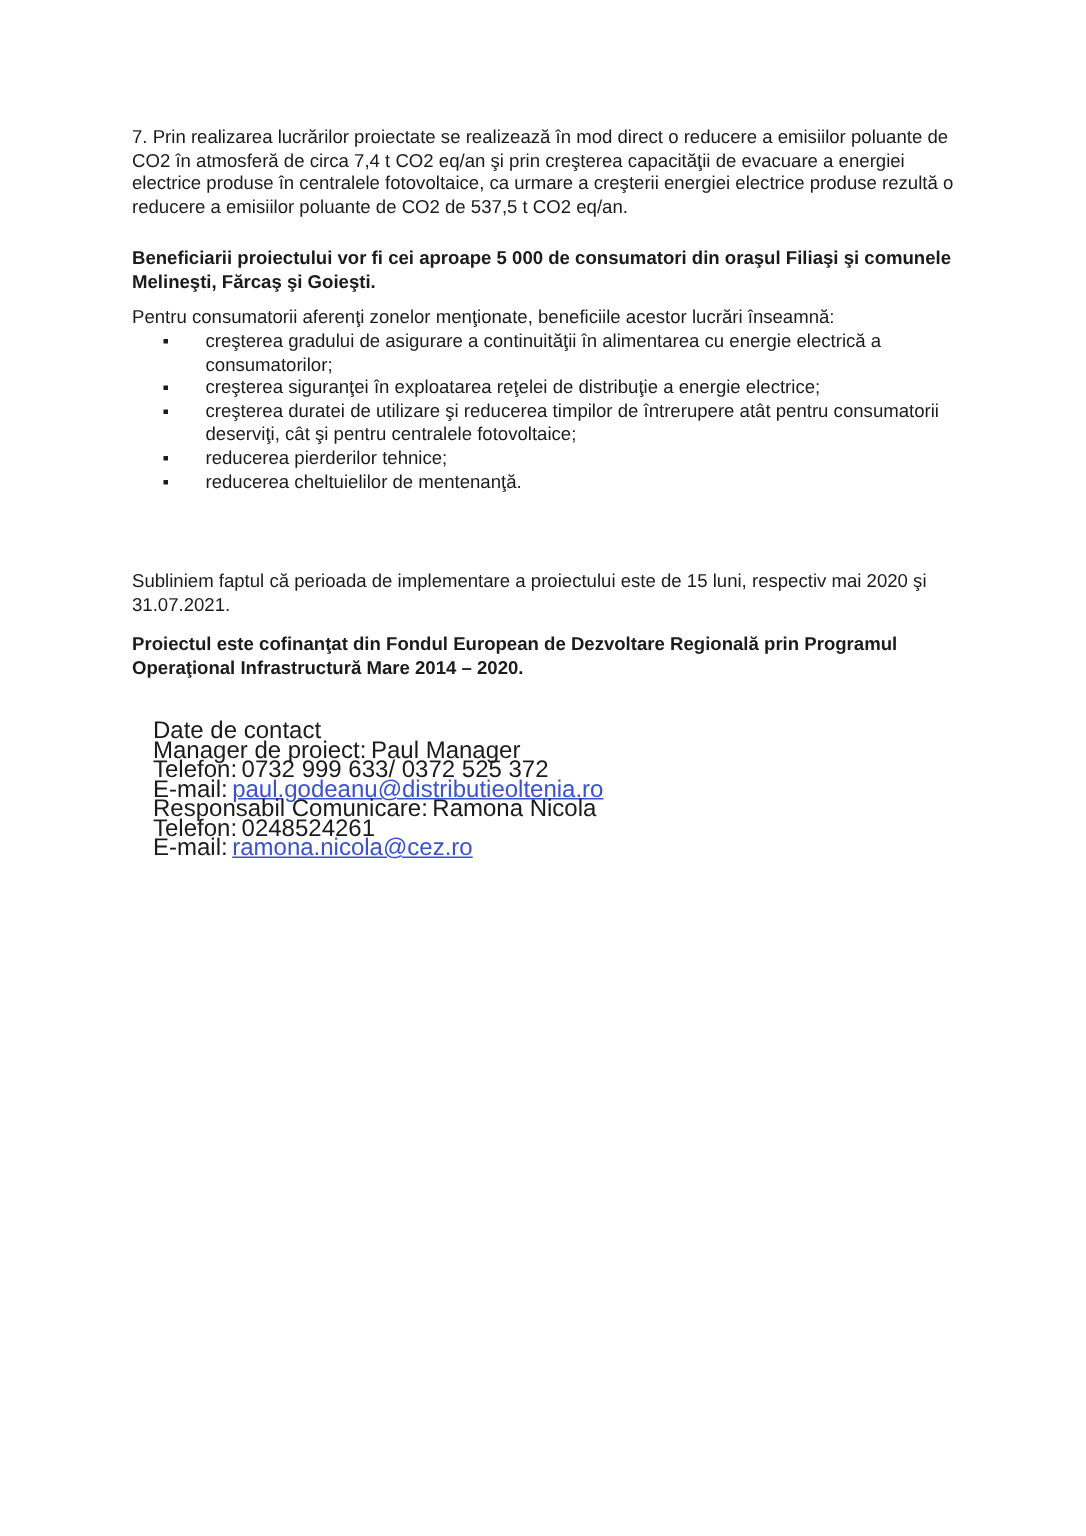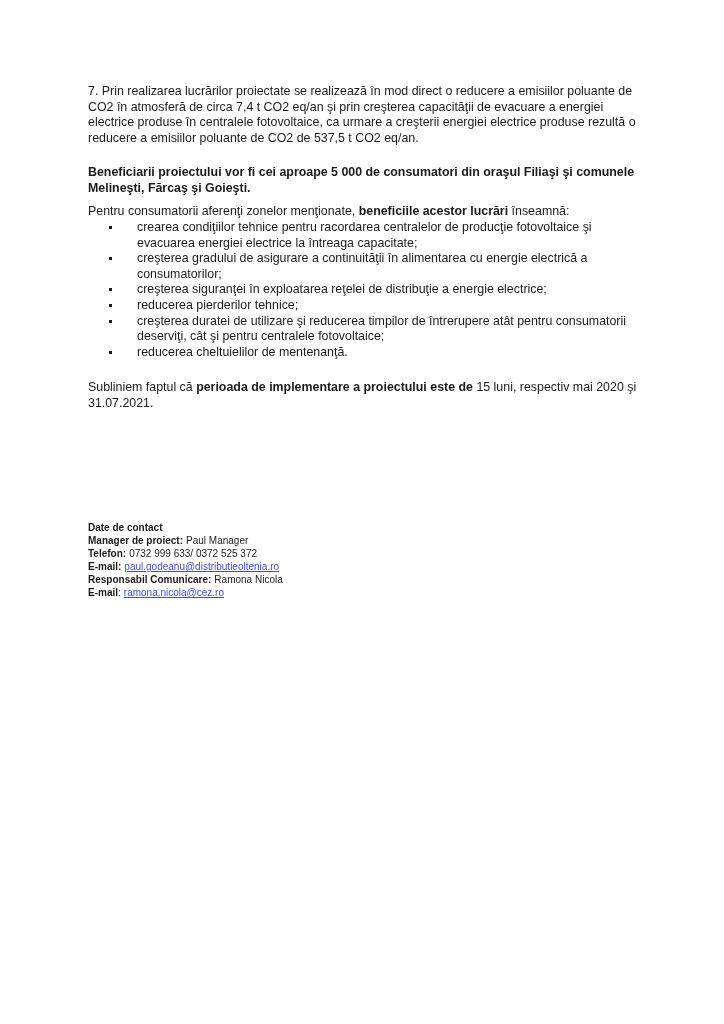--- a/index.html
+++ b/index.html
@@ -11,21 +11,21 @@
     font-family:"Liberation Sans", sans-serif;
     color:#1b1b1b;
   }
   .body-text{
     position:absolute;
     left:88px;width:550px;
     font-size:12.4px;line-height:15.6px;
     text-align:left;
     margin:0;
   }
-  .bold{font-weight:700;margin-top:40px;}
+  .bold{font-weight:400;}
   .p-emissions{top:84px;}
   .p-beneficiaries{top:165px;font-weight:700;}
   .p-benefits-intro{top:204px;}
   .p-implementation{top:380px;}
   .p-cofinancing{top:422px;font-weight:700;}
   ul.benefits{
     position:absolute;left:88px;top:220px;width:550px;
     margin:0;padding:0;list-style:none;
     font-size:12.4px;line-height:15.6px;
   }
@@ -35,22 +35,22 @@
     margin:0;
   }
   ul.benefits li::before{
     content:"";
     position:absolute;
     left:21px;top:6px;
     width:3px;height:3px;
     background:#1b1b1b;
   }
   .contact{
-    position:absolute;left:88px;top:481px;width:550px;
-    font-size:10px;line-height:13px;
+    position:absolute;left:102px;top:481px;width:550px;
+    font-size:16px;line-height:13px;
   }
   .contact .row{white-space:nowrap;}
   .contact a{
     color:#3b52cc;
     text-decoration:underline;
   }
   .val{margin-left:3px;}
   .logo{
     position:absolute;left:253px;top:870px;
     display:flex;align-items:flex-start;
@@ -81,37 +81,38 @@
 
 <div class="page">
 
   <p class="body-text p-emissions">7. Prin realizarea lucrărilor proiectate se realizează în mod direct o reducere a emisiilor poluante de CO2 în atmosferă de circa 7,4 t CO2 eq/an şi prin creşterea capacităţii de evacuare a energiei electrice produse în centralele fotovoltaice, ca urmare a creşterii energiei electrice produse rezultă o reducere a emisiilor poluante de CO2 de 537,5 t CO2 eq/an.</p>
 
   <p class="body-text p-beneficiaries">Beneficiarii proiectului vor fi cei aproape 5 000 de consumatori din oraşul Filiaşi şi comunele Melineşti, Fărcaş şi Goieşti.</p>
 
   <p class="body-text p-benefits-intro"><span>Pentru consumatorii aferenţi zonelor menţionate, </span><span class="bold">beneficiile acestor lucrări</span><span> înseamnă:</span></p>
 
   <ul class="benefits">
-    <li>crearea condiţiilor tehnice pentru racordarea centralelor de producţie fotovoltaice şi evacuarea energiei electrice la întreaga capacitate;</li>
     <li>creşterea gradului de asigurare a continuităţii în alimentarea cu energie electrică a consumatorilor;</li>
     <li>creşterea siguranţei în exploatarea reţelei de distribuţie a energie electrice;</li>
+    <li>creşterea duratei de utilizare şi reducerea timpilor de întrerupere atât pentru consumatorii deserviţi, cât şi pentru centralele fotovoltaice;</li>
     <li>reducerea pierderilor tehnice;</li>
-    <li>creşterea duratei de utilizare şi reducerea timpilor de întrerupere atât pentru consumatorii deserviţi, cât şi pentru centralele fotovoltaice;</li>
     <li>reducerea cheltuielilor de mentenanţă.</li>
   </ul>
 
   <p class="body-text p-implementation"><span>Subliniem faptul că </span><span class="bold">perioada de implementare a proiectului este de</span><span> 15 luni, respectiv mai 2020 şi 31.07.2021.</span></p>
 
+  <p class="body-text p-cofinancing">Proiectul este cofinanţat din Fondul European de Dezvoltare Regională prin Programul Operaţional Infrastructură Mare 2014 – 2020.</p>
 
   <div class="contact">
     <div class="row bold">Date de contact</div>
     <div class="row"><span class="bold">Manager de proiect:</span><span class="val">Paul Manager</span></div>
     <div class="row"><span class="bold">Telefon:</span><span class="val">0732 999 633/ 0372 525 372</span></div>
     <div class="row"><span class="bold">E-mail:</span><a class="val" href="#">paul.godeanu@distributieoltenia.ro</a></div>
     <div class="row"><span class="bold">Responsabil Comunicare:</span><span class="val">Ramona Nicola</span></div>
+    <div class="row"><span class="bold">Telefon:</span><span class="val">0248524261</span></div>
     <div class="row"><span class="bold">E-mail</span><span>:</span><a class="val" href="#">ramona.nicola@cez.ro</a></div>
   </div>
 
   <div class="logo">
     <svg class="logo-mark" viewBox="0 0 60 60" xmlns="http://www.w3.org/2000/svg">
       <defs>
         <linearGradient id="lg" x1="0.7" y1="0" x2="0.25" y2="1">
           <stop offset="0" stop-color="#46d61e"></stop>
           <stop offset="0.55" stop-color="#35c315"></stop>
           <stop offset="1" stop-color="#28a50f"></stop>

